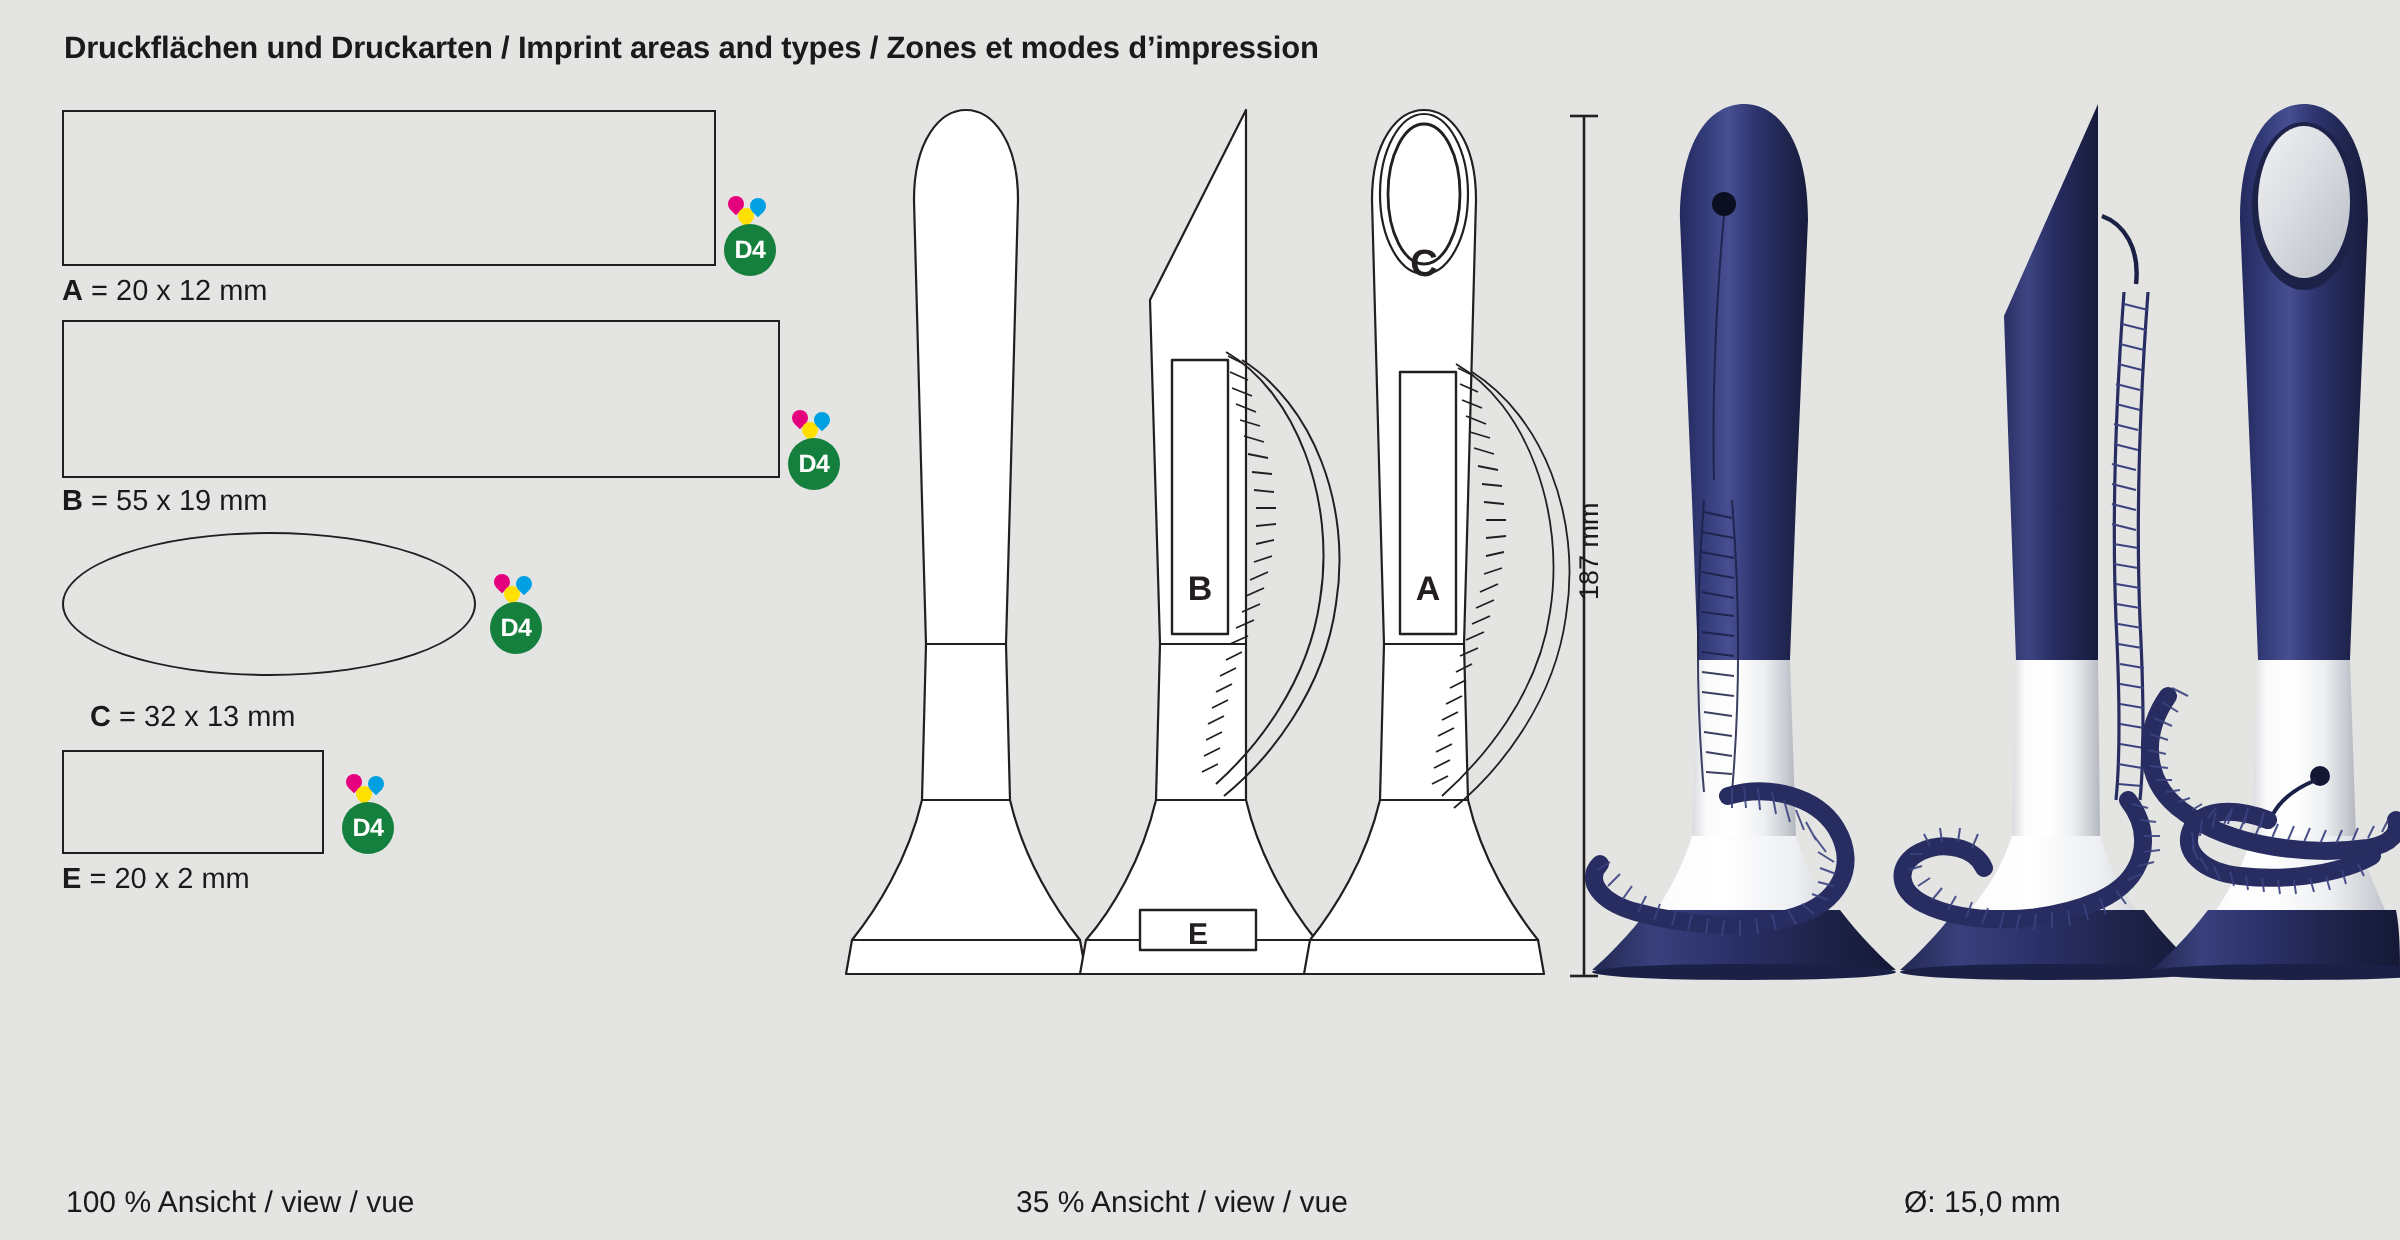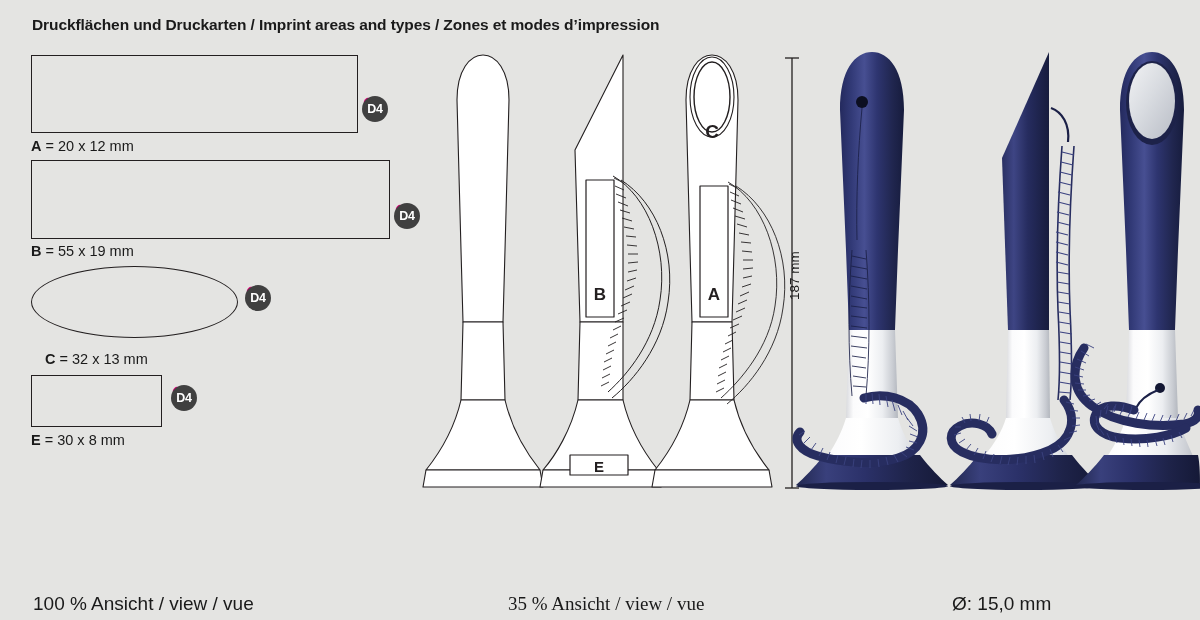--- a/index.html
+++ b/index.html
@@ -33,22 +33,22 @@
     position:absolute;
     font-size:14.5px;
     white-space:nowrap;
     line-height:1;
   }
   .area-label b{font-weight:bold;}
 
   
   .d4{position:absolute;width:30px;height:38px;}
   .d4 .circle{
-    position:absolute;left:2px;top:0;width:26px;height:26px;
-    border-radius:50%;background:#404040;
+    position:absolute;left:2px;top:16px;width:26px;height:26px;
+    border-radius:50%;background:#15803d;
     display:flex;align-items:center;justify-content:center;
   }
   .d4 .circle span{
     color:#ffffff;font-size:12.5px;font-weight:bold;
     line-height:1;letter-spacing:-0.3px;
   }
   .d4 .drop{position:absolute;width:8px;height:11px;}
   .d4 .drop i{
     display:block;width:8px;height:8px;border-radius:50% 50% 50% 0;
     transform:rotate(-45deg);
@@ -68,21 +68,21 @@
     position:absolute;
     font-size:13.5px;
     transform:rotate(-90deg);
     transform-origin:left top;
     white-space:nowrap;
   }
 
   
   .footer-item{
     position:absolute;top:593px;
-    font-size:19px;white-space:nowrap;
+    font-size:15px;white-space:nowrap;
   }
 </style>
 </head>
 <body style="background: rgb(228, 228, 226);">
 
 <div id="sheet">
 
   <div class="title">Druckflächen und Druckarten / Imprint areas and types / Zones et modes d’impression</div>
 
   <div class="area-shape" style="left:31px;top:55px;width:327px;height:78px;"></div>
@@ -141,21 +141,21 @@
         <i></i>
       </div>
     <div class="circle">
       <span>D4</span>
     </div>
   </div>
 
   <div class="area-shape" style="left:31px;top:375px;width:131px;height:52px;"></div>
   <div class="area-label" style="left:31px;top:433px;">
     <b>E</b> 
-    <span>= 30 x 8 mm</span>
+    <span>= 20 x 2 mm</span>
   </div>
   <div class="d4" style="left:169px;top:385px;">
     <div class="drop dm">
         <i></i>
       </div>
     <div class="drop dy">
         <i></i>
       </div>
     <div class="drop dc">
         <i></i>
@@ -433,16 +433,16 @@
                  M1108,406 L1106,414 M1101,410 L1100,418 M1096,416 L1097,424
                  M1096,423 L1099,430 M1100,429 L1104,435 M1107,433 L1110,440
                  M1115,436 L1117,443 M1123,438 L1124,445 M1131,439 L1132,446
                  M1139,440 L1140,447 M1147,440 L1148,447 M1155,439 L1157,446
                  M1163,438 L1165,445 M1171,435 L1173,442 M1179,432 L1182,438"></path>
       </g>
     </g>
   </svg>
 
   <div class="footer-item" style="left:33px;">100 % Ansicht / view / vue</div>
-  <div class="footer-item" style="left:508px;font-family:Liberation Serif, serif;">35 % Ansicht / view / vue</div>
+  <div class="footer-item" style="left:508px;">35 % Ansicht / view / vue</div>
   <div class="footer-item" style="left:952px;">Ø: 15,0 mm</div>
 
 </div>
 
 </body></html>

